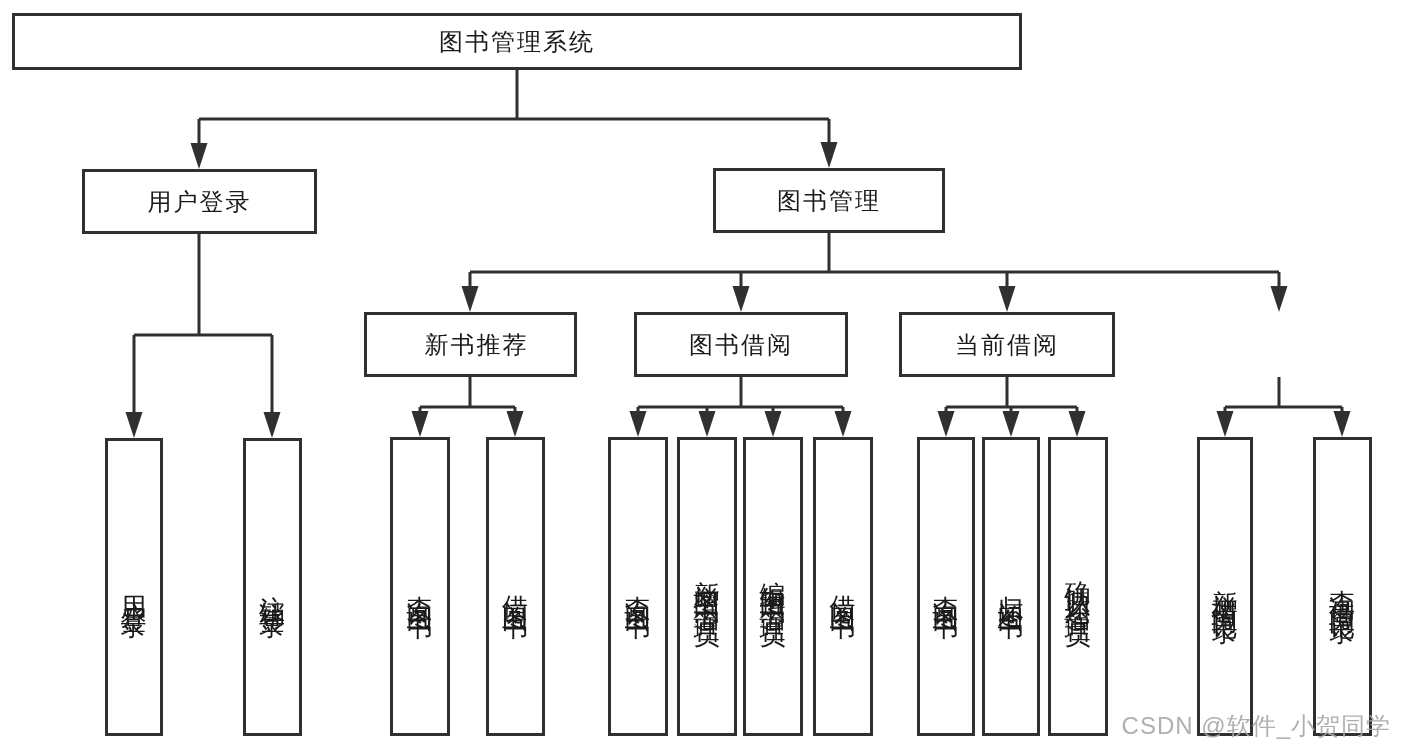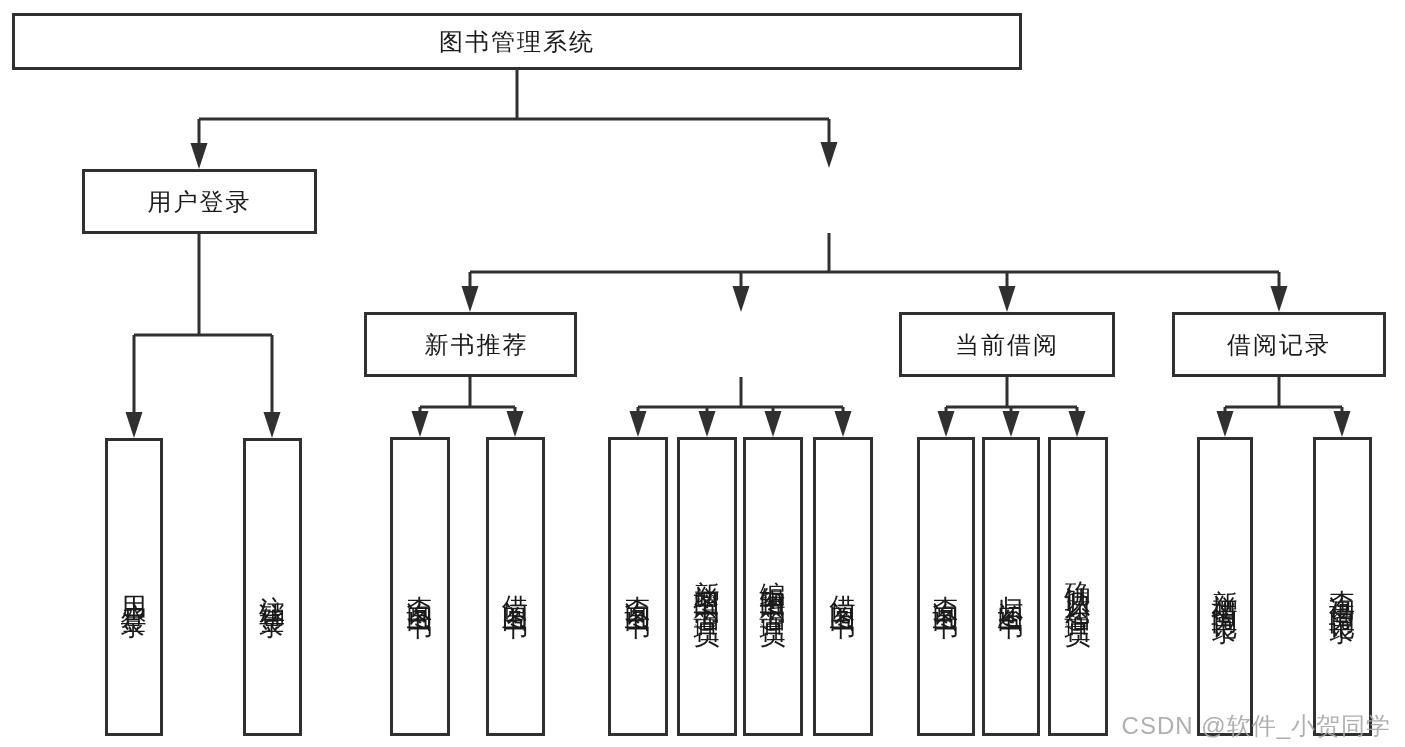--- a/index.html
+++ b/index.html
@@ -63,29 +63,32 @@
       </g>
   </svg>
 
   <div class="box hbox" style="left:12px;top:13px;width:1010px;height:57px;">
     <span>图书管理系统</span>
   </div>
 
   <div class="box hbox" style="left:82px;top:169px;width:235px;height:65px;">
     <span>用户登录</span>
   </div>
+  <div class="box hbox" style="left:713px;top:168px;width:232px;height:65px;">
+    <span>图书管理</span>
+  </div>
 
   <div class="box hbox" style="left:364px;top:312px;width:213px;height:65px;padding-left:12px;">
     <span>新书推荐</span>
   </div>
+  <div class="box hbox" style="left:634px;top:312px;width:214px;height:65px;">
+    <span>图书借阅</span>
+  </div>
   <div class="box hbox" style="left:899px;top:312px;width:216px;height:65px;font-family:Liberation Serif, serif;">
     <span>当前借阅</span>
-  </div>
-  <div class="box hbox" style="left:1172px;top:312px;width:214px;height:65px;">
-    <span>借阅记录</span>
   </div>
 
   <div class="box vbox" style="left:105px;top:438px;width:58px;height:298px;">
     <span class="vtxt">用户登录</span>
   </div>
   <div class="box vbox" style="left:243px;top:438px;width:59px;height:298px;">
     <span class="vtxt">注销登录</span>
   </div>
 
   <div class="box vbox" style="left:390px;top:437px;width:60px;height:299px;">

